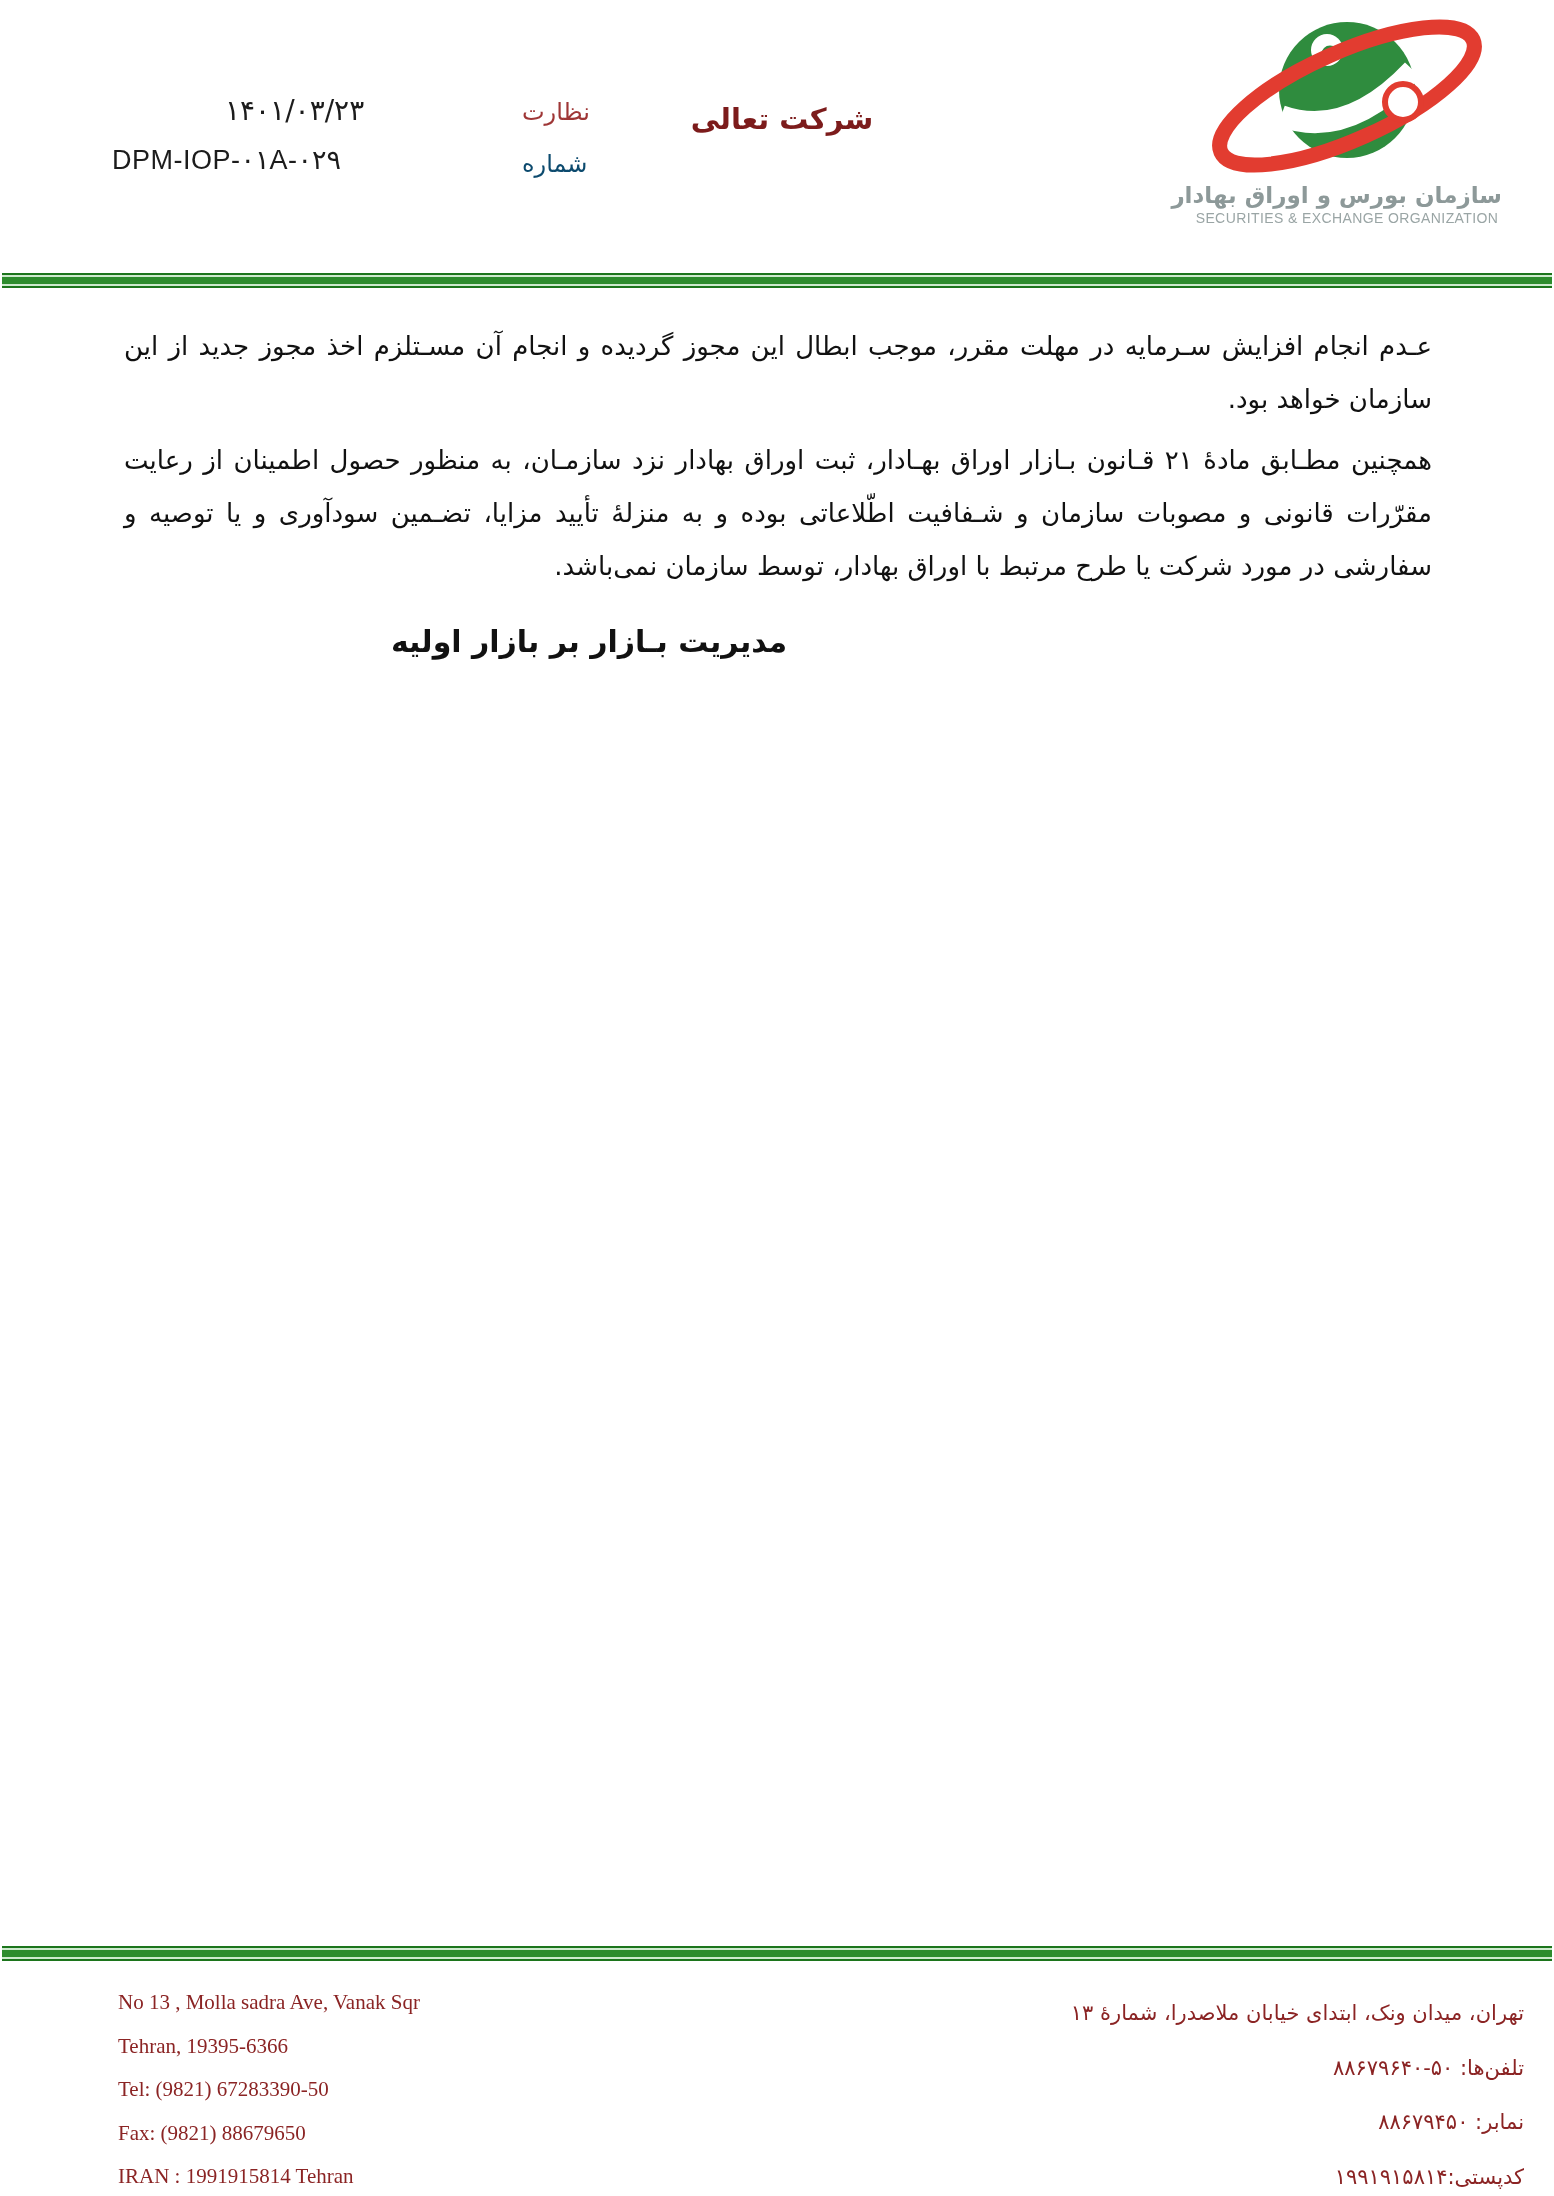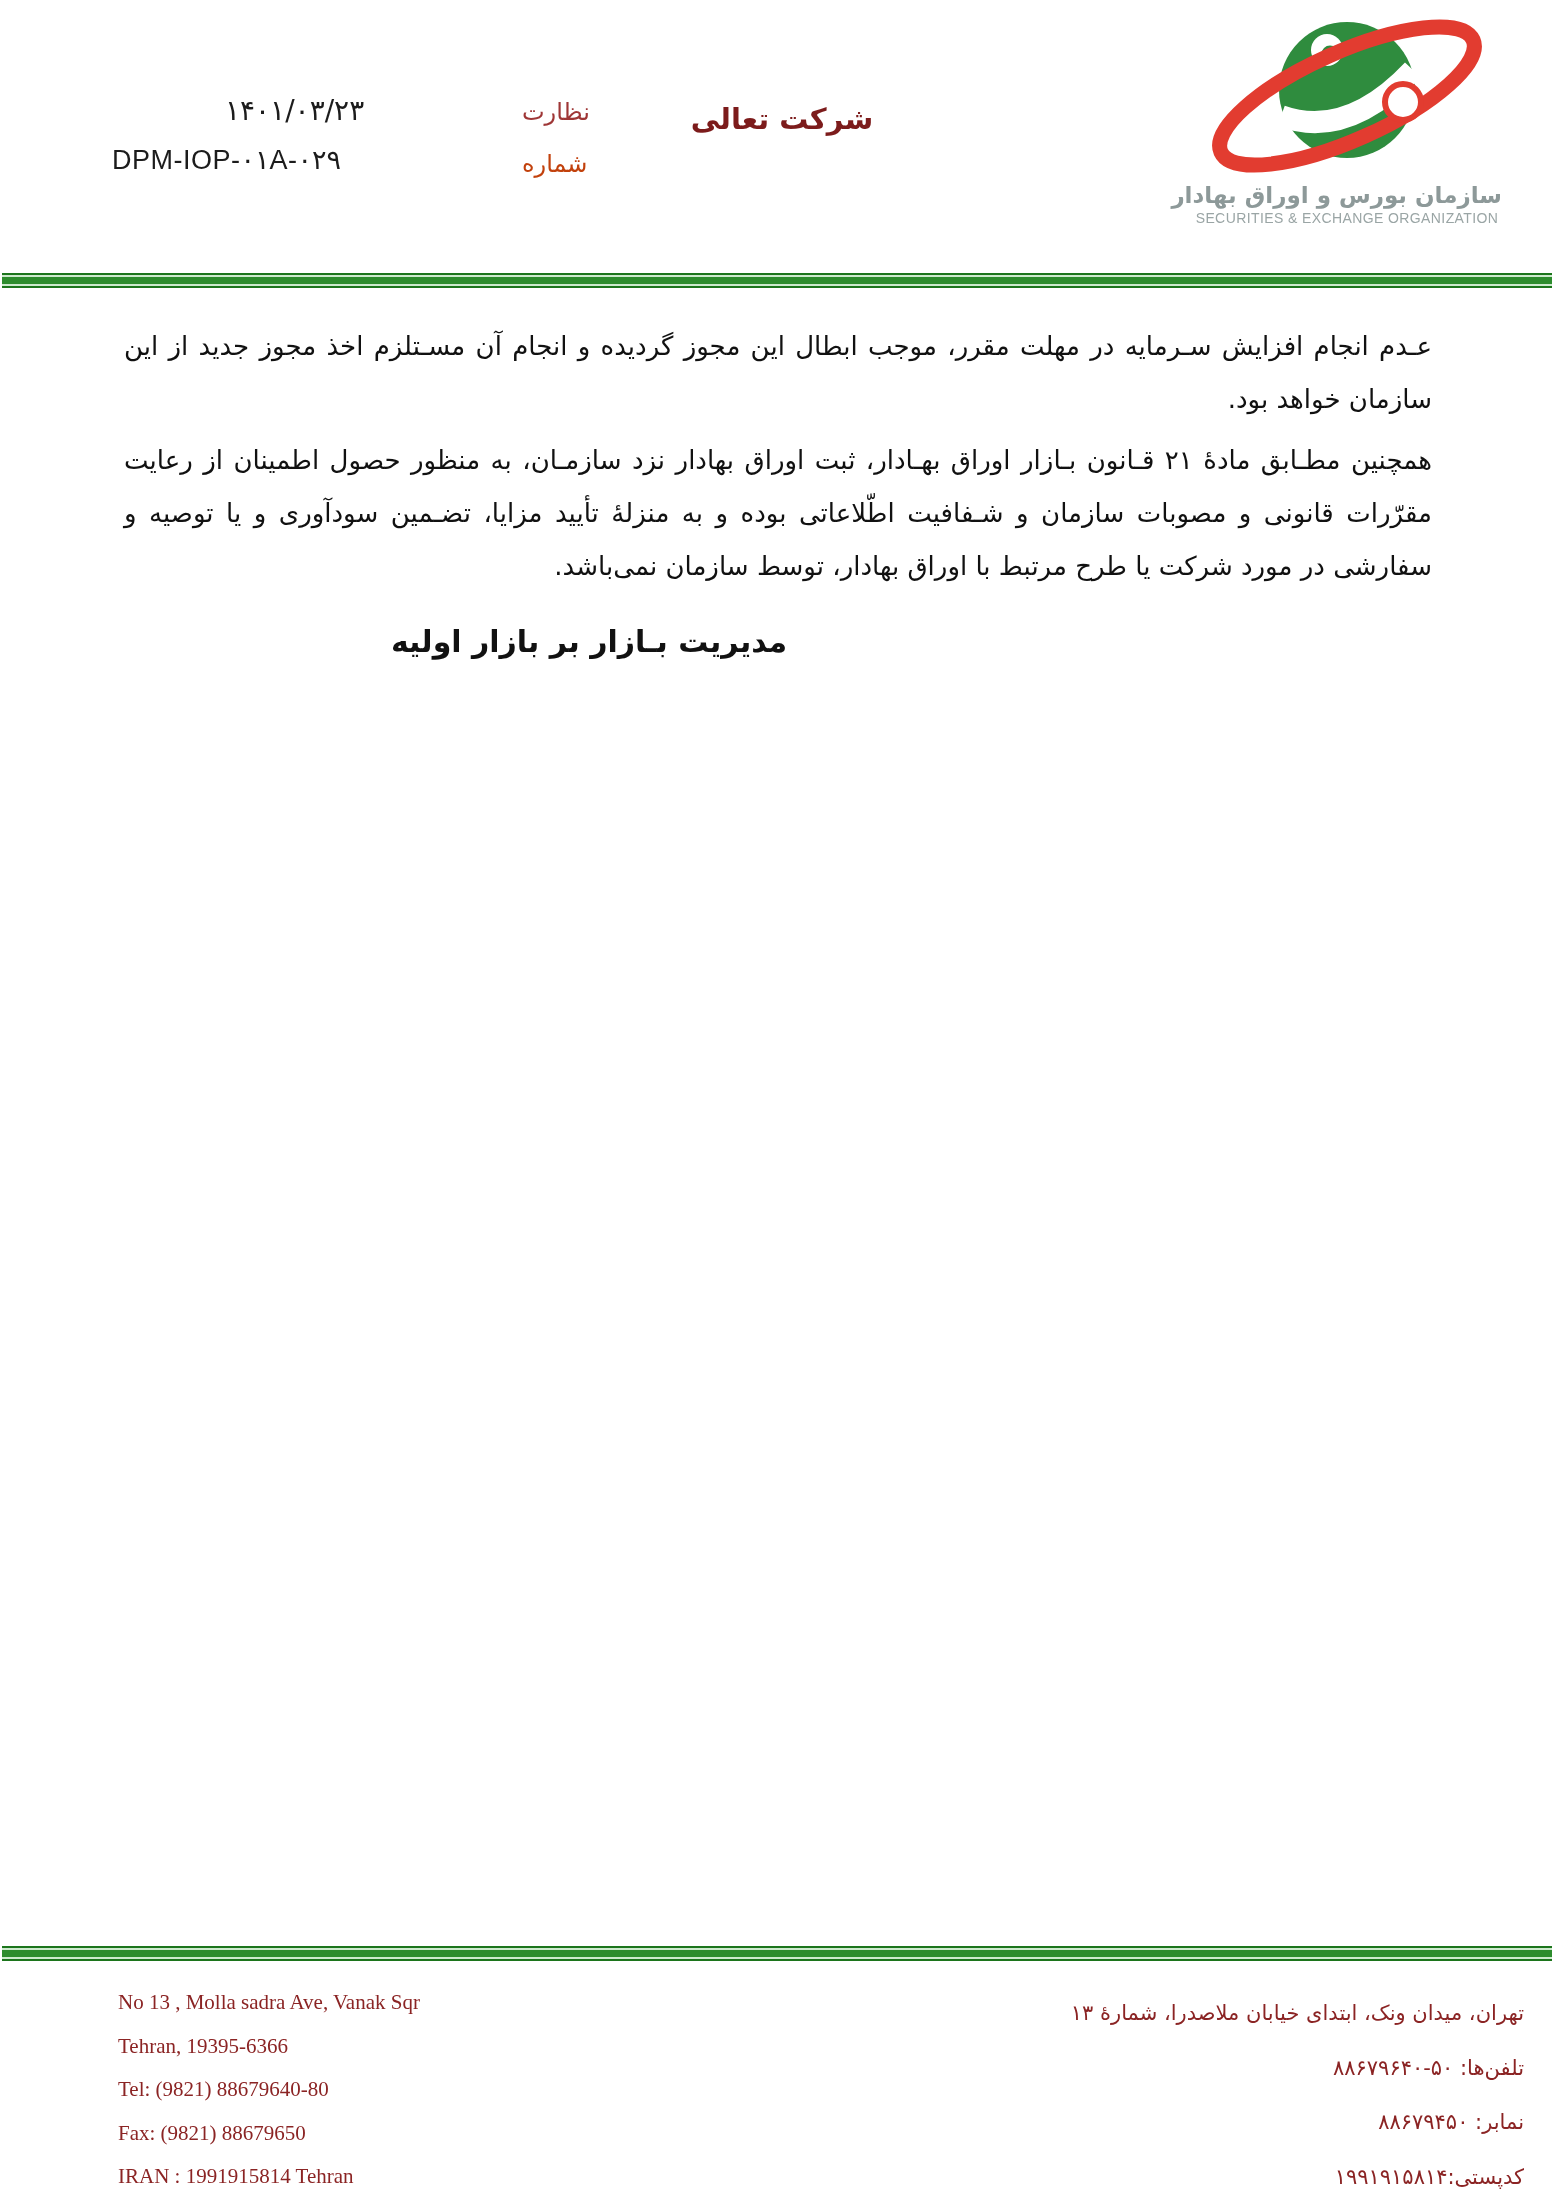--- a/index.html
+++ b/index.html
@@ -24,21 +24,21 @@
     font-size: 24px; color: #9e3636; direction: rtl;
   }
   .number-value {
     position: absolute; left: 112px; top: 144px;
     font-size: 27px; color: #1c1c1c; direction: ltr;
     font-family: "Liberation Sans", "DejaVu Sans", sans-serif;
     letter-spacing: 0.5px;
   }
   .number-label {
     position: absolute; left: 522px; top: 150px;
-    font-size: 24px; color: #c2410c; direction: rtl;
+    font-size: 24px; color: #0c4a6e; direction: rtl;
   }
   .basmala {
     position: absolute; left: 782px; top: 102px;
     transform: translateX(-50%);
     font-size: 29px; font-weight: bold; color: #7c1b1b;
     direction: rtl; white-space: nowrap;
   }
 
   .logo-block {
     position: absolute; right: 52px; top: 8px; width: 310px;
@@ -133,21 +133,21 @@
 
   <div class="letter-body">
     <p>عـدم انجام افزایش سـرمایه در مهلت مقرر، موجب ابطال این مجوز گردیده و انجام آن مسـتلزم اخذ مجوز جدید از این سازمان خواهد بود.</p>
     <p>همچنین مطـابق مادهٔ ۲۱ قـانون بـازار اوراق بهـادار، ثبت اوراق بهادار نزد سازمـان، به منظور حصول اطمینان از رعایت مقرّرات قانونی و مصوبات سازمان و شـفافیت اطّلاعاتی بوده و به منزلهٔ تأیید مزایا، تضـمین سودآوری و یا توصیه و سفارشی در مورد شرکت یا طرح مرتبط با اوراق بهادار، توسط سازمان نمی‌باشد.</p>
     <div class="signature">مدیریت بـازار بر بازار اولیه</div>
   </div>
 
   <div class="footer-en">
     <div>No 13 , Molla sadra Ave, Vanak Sqr</div>
     <div>Tehran, 19395-6366</div>
-    <div>Tel: (9821) 88679640-80</div>
+    <div>Tel: (9821) 67283390-50</div>
     <div>Fax: (9821) 88679650</div>
     <div>IRAN : 1991915814 Tehran</div>
   </div>
 
   <div class="footer-fa">
     <div>تهران، میدان ونک، ابتدای خیابان ملاصدرا، شمارهٔ ۱۳</div>
     <div>تلفن‌ها: ۵۰-۸۸۶۷۹۶۴۰</div>
     <div>نمابر: ۸۸۶۷۹۴۵۰</div>
     <div>کدپستی:۱۹۹۱۹۱۵۸۱۴</div>
   </div>

